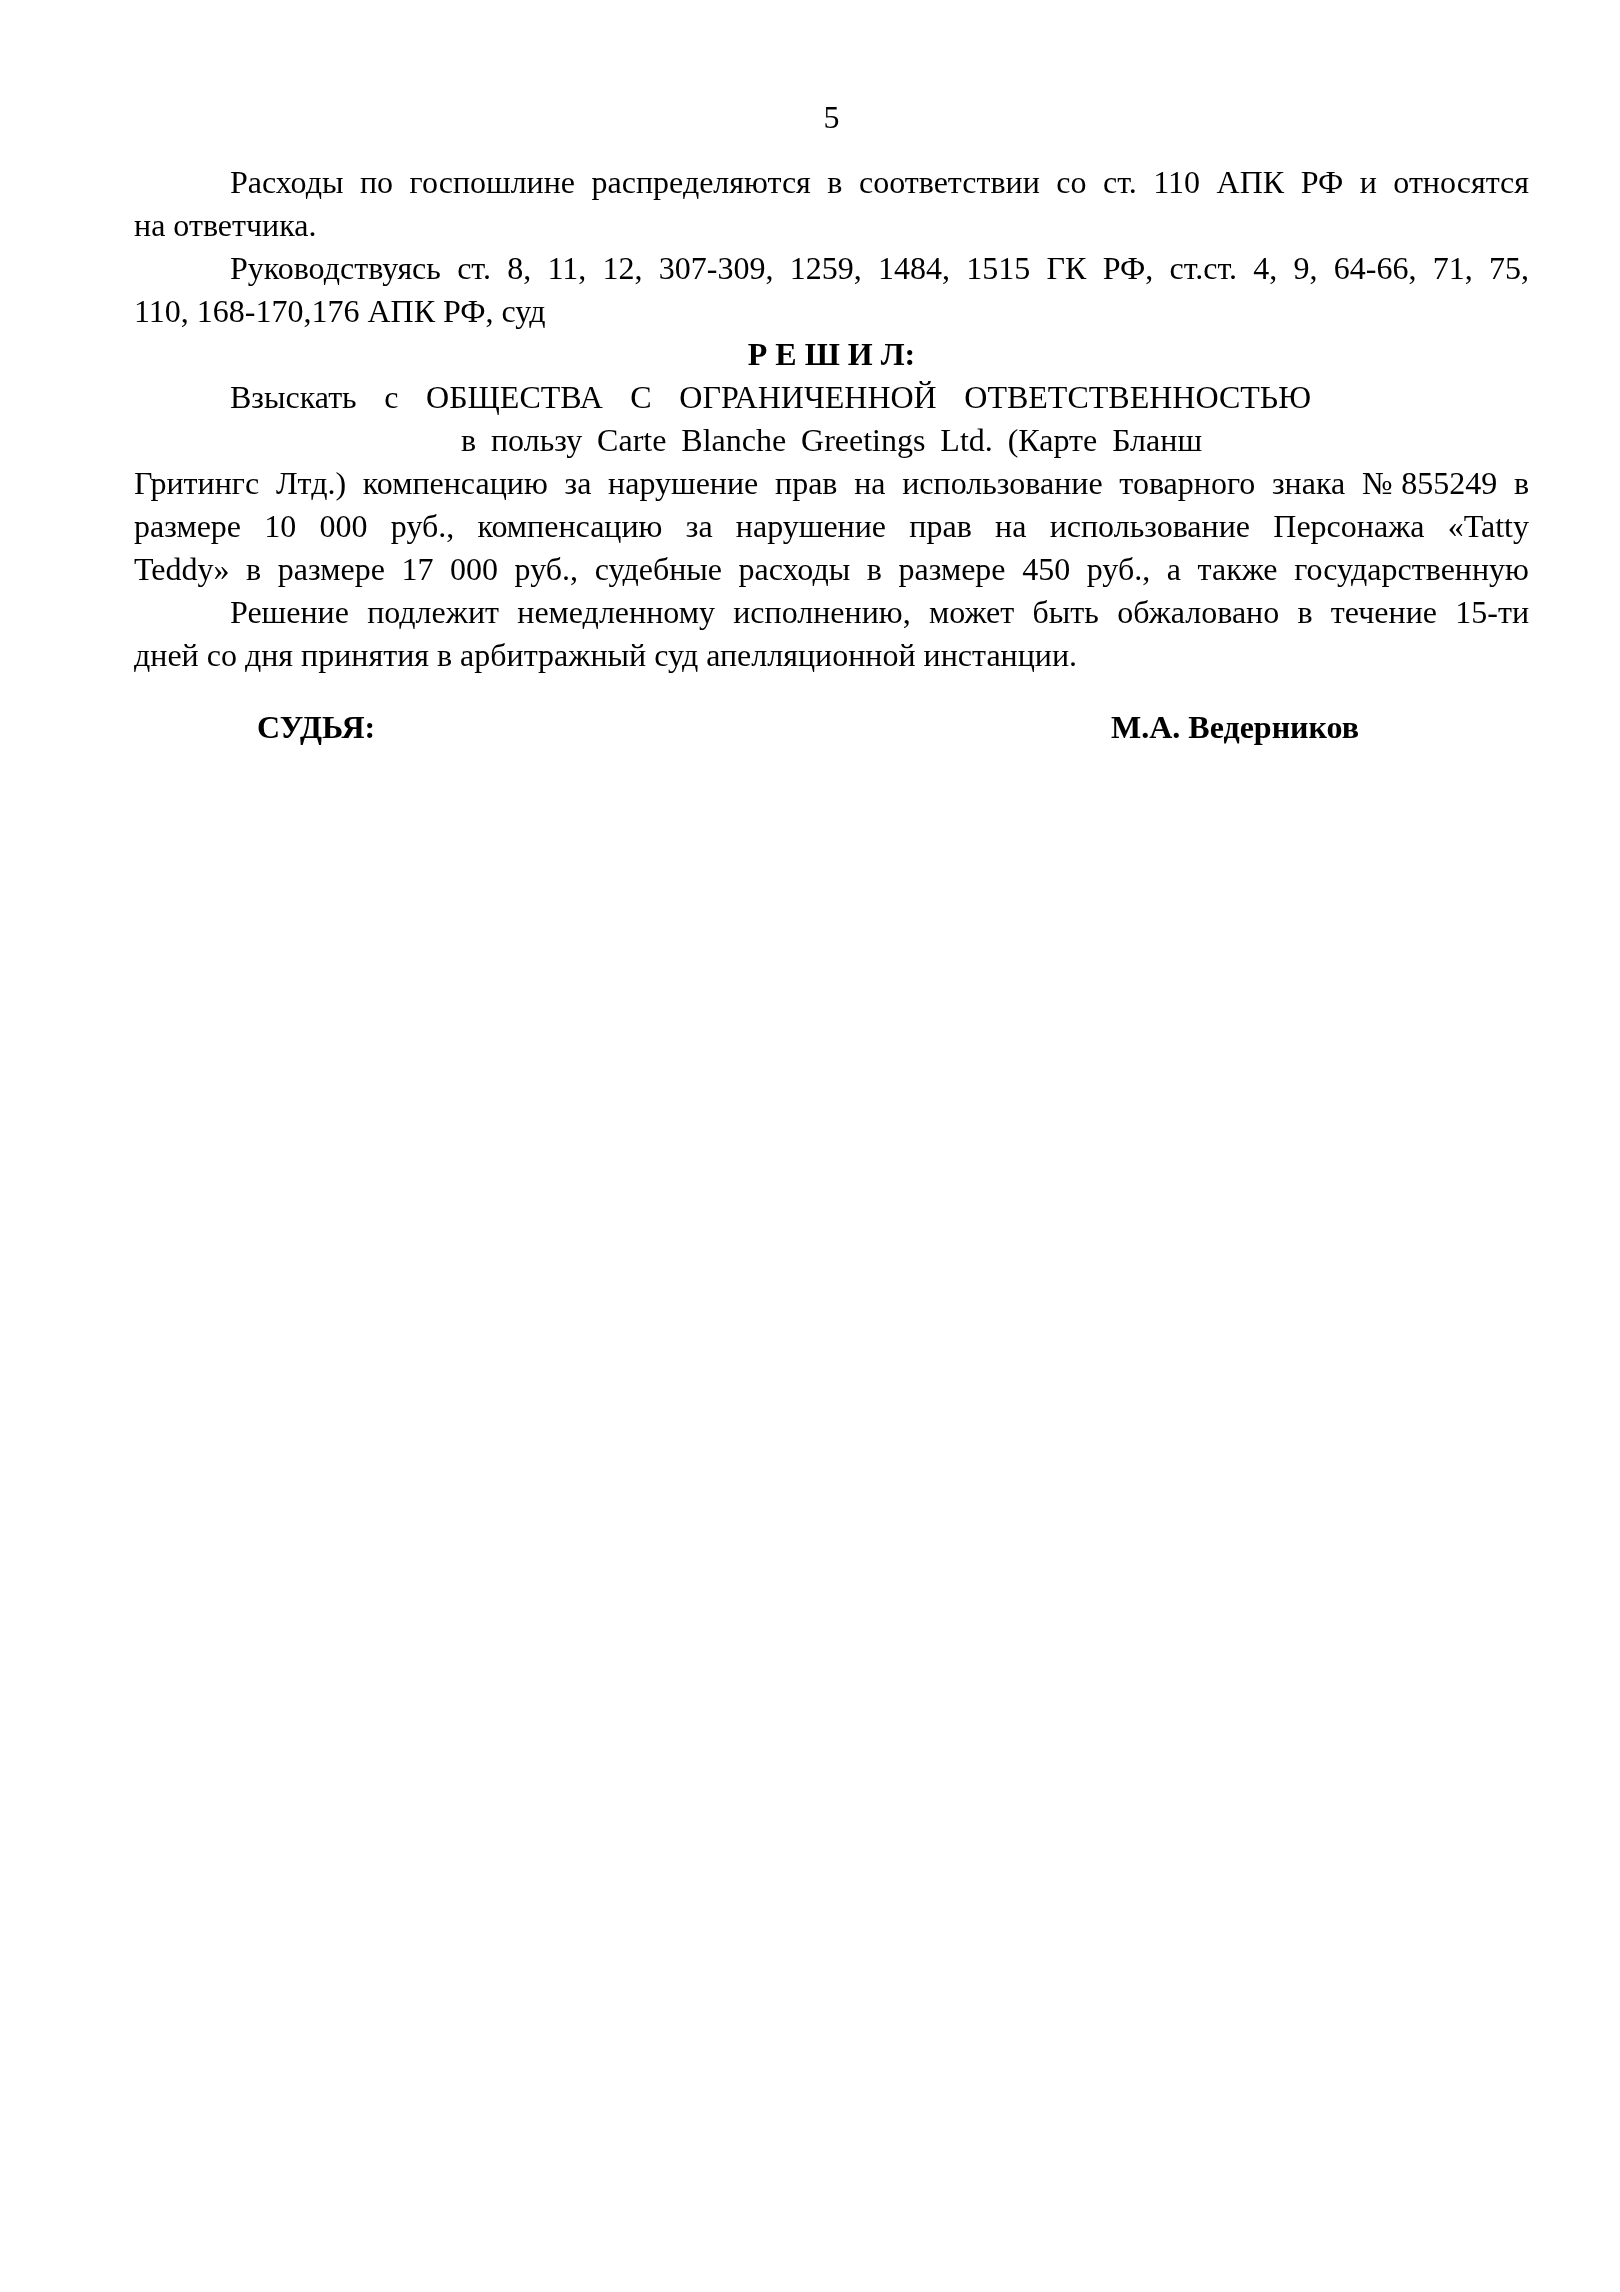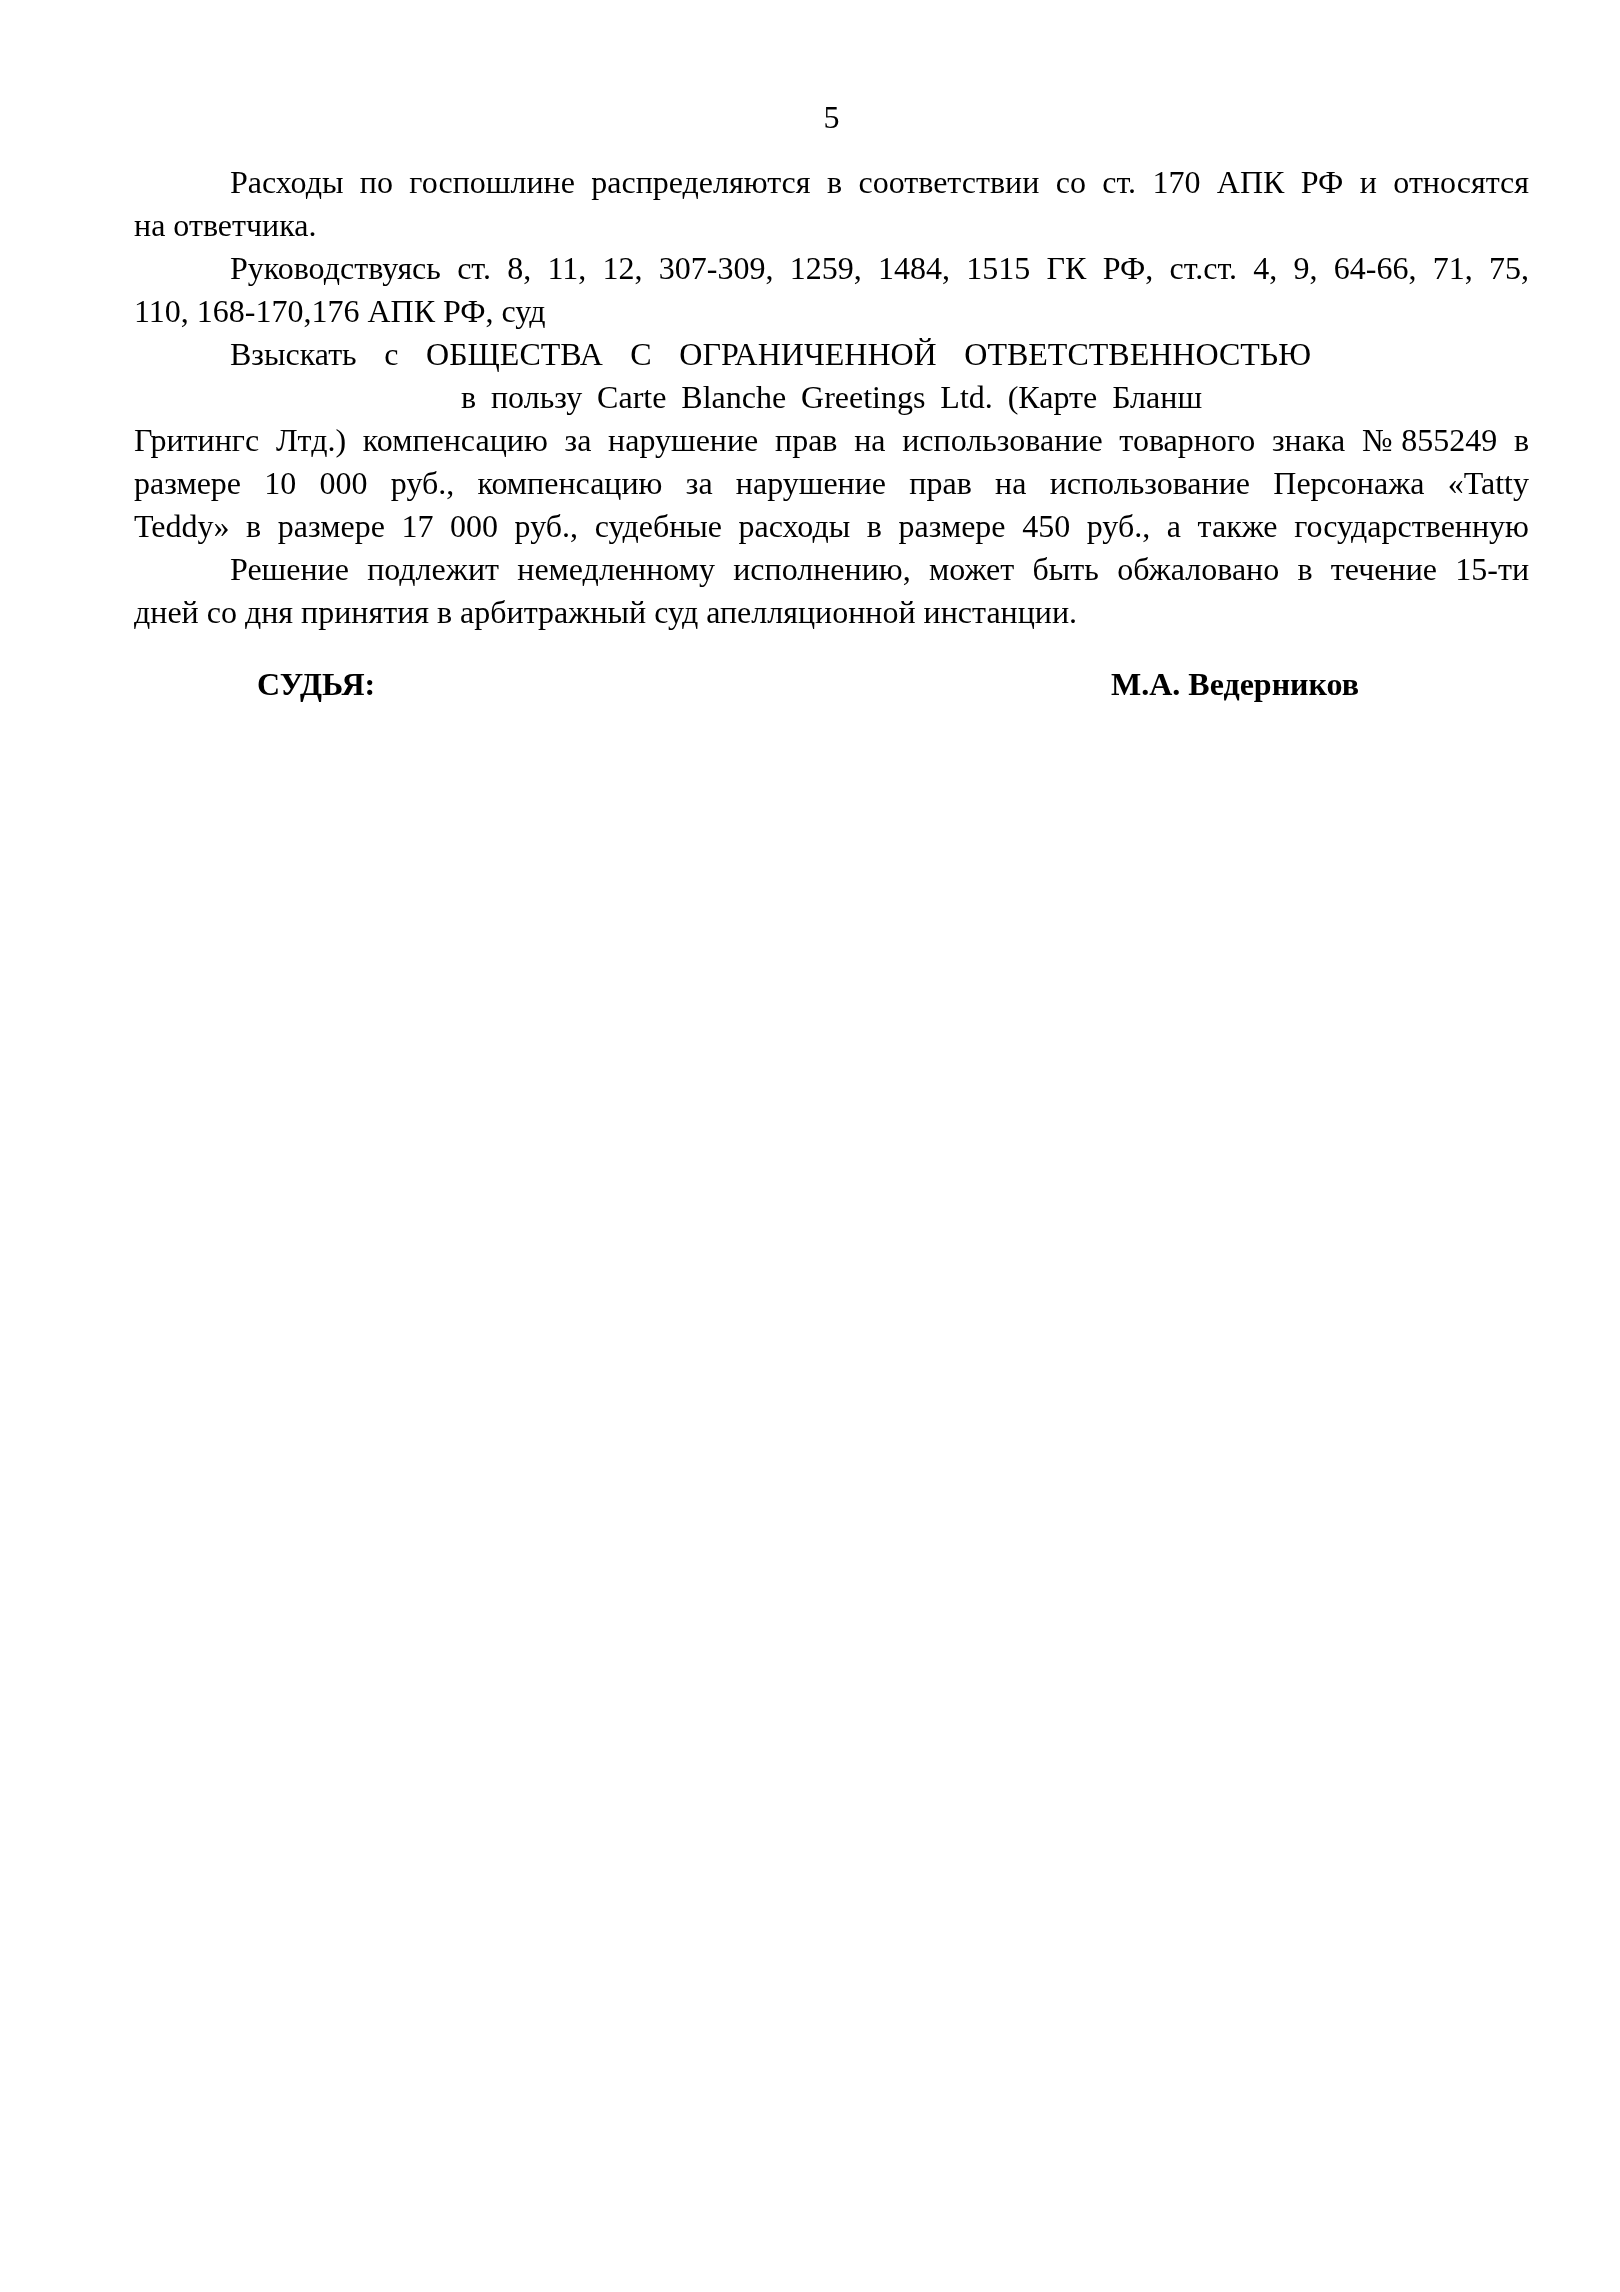--- a/index.html
+++ b/index.html
@@ -53,28 +53,29 @@
 </head>
 <body>
 
 <div class="sheet">
 
   <div class="pagenum">5</div>
 
   <div>
 
 
-    <div class="ln indent just">Расходы по госпошлине распределяются в соответствии со ст. 170 АПК РФ и относятся</div>
+    <div class="ln indent just">Расходы по госпошлине распределяются в соответствии со ст. 110 АПК РФ и относятся</div>
 
     <div class="ln">на ответчика.</div>
 
     <div class="ln indent just">Руководствуясь ст. 8, 11, 12, 307-309, 1259, 1484, 1515 ГК РФ, ст.ст. 4, 9, 64-66, 71, 75,</div>
 
     <div class="ln">110, 168-170,176 АПК РФ, суд</div>
 
+    <div class="ln heading">Р Е Ш И Л:</div>
 
     <div class="ln indent wide">Взыскать с ОБЩЕСТВА С ОГРАНИЧЕННОЙ ОТВЕТСТВЕННОСТЬЮ</div>
 
     <div class="ln right">в пользу Carte Blanche Greetings Ltd. (Карте Бланш</div>
 
     <div class="ln just">Гритингс Лтд.) компенсацию за нарушение прав на использование товарного знака №855249 в</div>
 
     <div class="ln just">размере 10 000 руб., компенсацию за нарушение прав на использование Персонажа «Tatty</div>
 
     <div class="ln just">Teddy» в размере 17 000 руб., судебные расходы в размере 450 руб., а также государственную</div>

